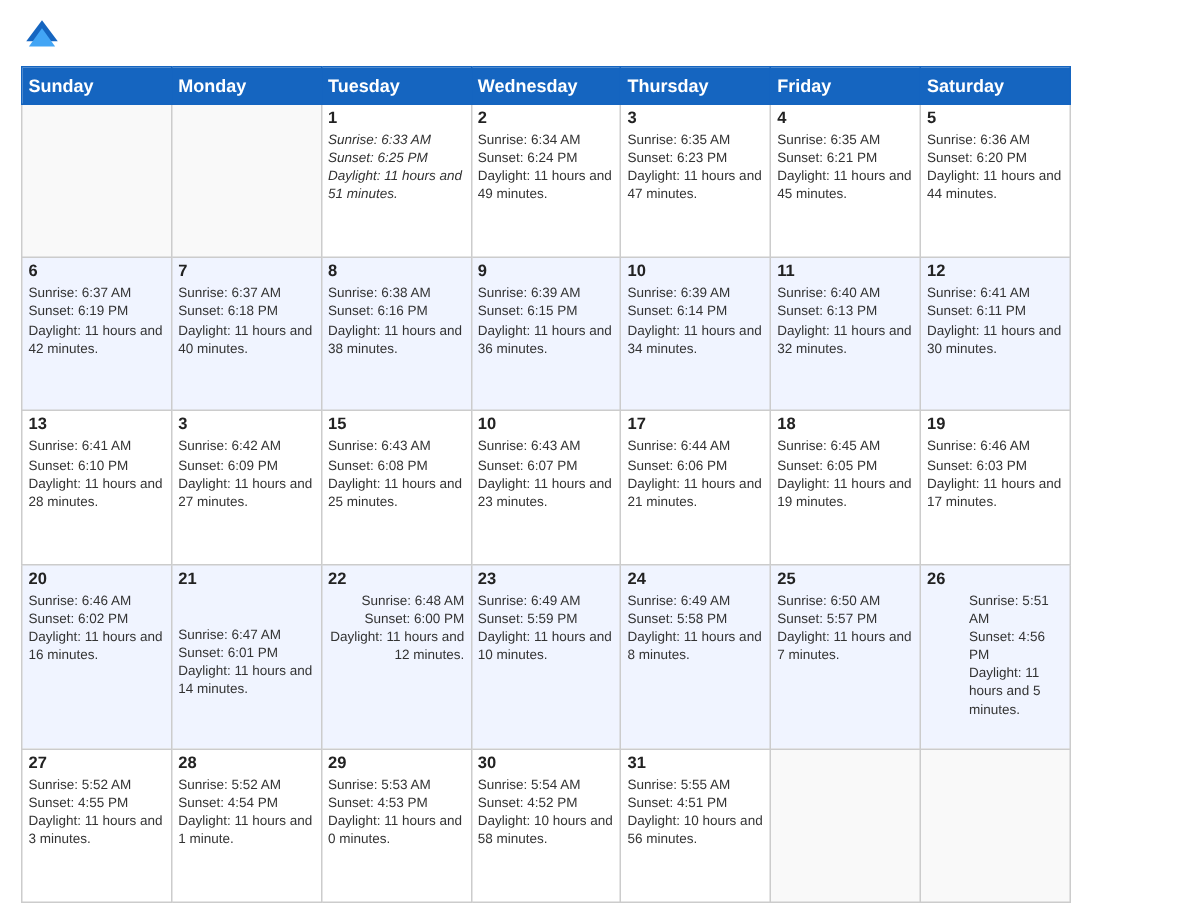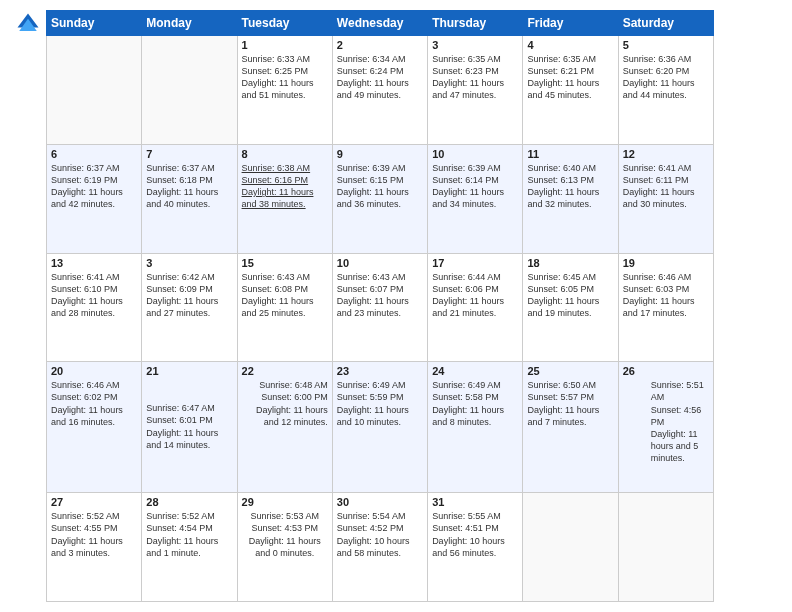--- a/index.html
+++ b/index.html
@@ -8,21 +8,21 @@
       background: #fff;
       width: 792px;
       height: 612px;
       overflow: hidden;
     }
     .page {
       width: 728px;
       height: 612px;
       padding: 10px 14px;
       display: flex;
-      flex-direction: row;
+      flex-direction: column;
     }
     .header {
       display: flex;
       justify-content: space-between;
       align-items: flex-start;
       margin-bottom: 6px;
     }
     .logo {
       display: flex;
       align-items: center;
@@ -127,21 +127,21 @@
           <th>Friday</th>
           <th>Saturday</th>
         </tr>
     </thead>
     <tbody id="calendar-body">
     <tr>
           <td class="empty-cell"></td>
           <td class="empty-cell"></td>
           <td>
             <span class="day-num">1</span>
-            <div class="day-info" style="white-space: pre-line;">Sunrise: 6:33 AM
+            <div class="day-info" style="white-space: pre-line; font-style: italic;">Sunrise: 6:33 AM
 Sunset: 6:25 PM
 Daylight: 11 hours and 51 minutes.</div>
           </td>
           <td>
             <span class="day-num">2</span>
             <div class="day-info" style="white-space: pre-line;">Sunrise: 6:34 AM
 Sunset: 6:24 PM
 Daylight: 11 hours and 49 minutes.</div>
           </td>
           <td>
@@ -171,21 +171,21 @@
 Daylight: 11 hours and 42 minutes.</div>
           </td>
           <td>
             <span class="day-num">7</span>
             <div class="day-info" style="white-space: pre-line;">Sunrise: 6:37 AM
 Sunset: 6:18 PM
 Daylight: 11 hours and 40 minutes.</div>
           </td>
           <td>
             <span class="day-num">8</span>
-            <div class="day-info" style="white-space: pre-line; text-decoration: underline;">Sunrise: 6:38 AM
+            <div class="day-info" style="white-space: pre-line;">Sunrise: 6:38 AM
 Sunset: 6:16 PM
 Daylight: 11 hours and 38 minutes.</div>
           </td>
           <td>
             <span class="day-num">9</span>
             <div class="day-info" style="white-space: pre-line;">Sunrise: 6:39 AM
 Sunset: 6:15 PM
 Daylight: 11 hours and 36 minutes.</div>
           </td>
           <td>
@@ -303,21 +303,21 @@
 Daylight: 11 hours and 3 minutes.</div>
           </td>
           <td>
             <span class="day-num">28</span>
             <div class="day-info" style="white-space: pre-line;">Sunrise: 5:52 AM
 Sunset: 4:54 PM
 Daylight: 11 hours and 1 minute.</div>
           </td>
           <td>
             <span class="day-num">29</span>
-            <div class="day-info" style="white-space: pre-line; text-align: center;">Sunrise: 5:53 AM
+            <div class="day-info" style="white-space: pre-line;">Sunrise: 5:53 AM
 Sunset: 4:53 PM
 Daylight: 11 hours and 0 minutes.</div>
           </td>
           <td>
             <span class="day-num">30</span>
             <div class="day-info" style="white-space: pre-line;">Sunrise: 5:54 AM
 Sunset: 4:52 PM
 Daylight: 10 hours and 58 minutes.</div>
           </td>
           <td>

